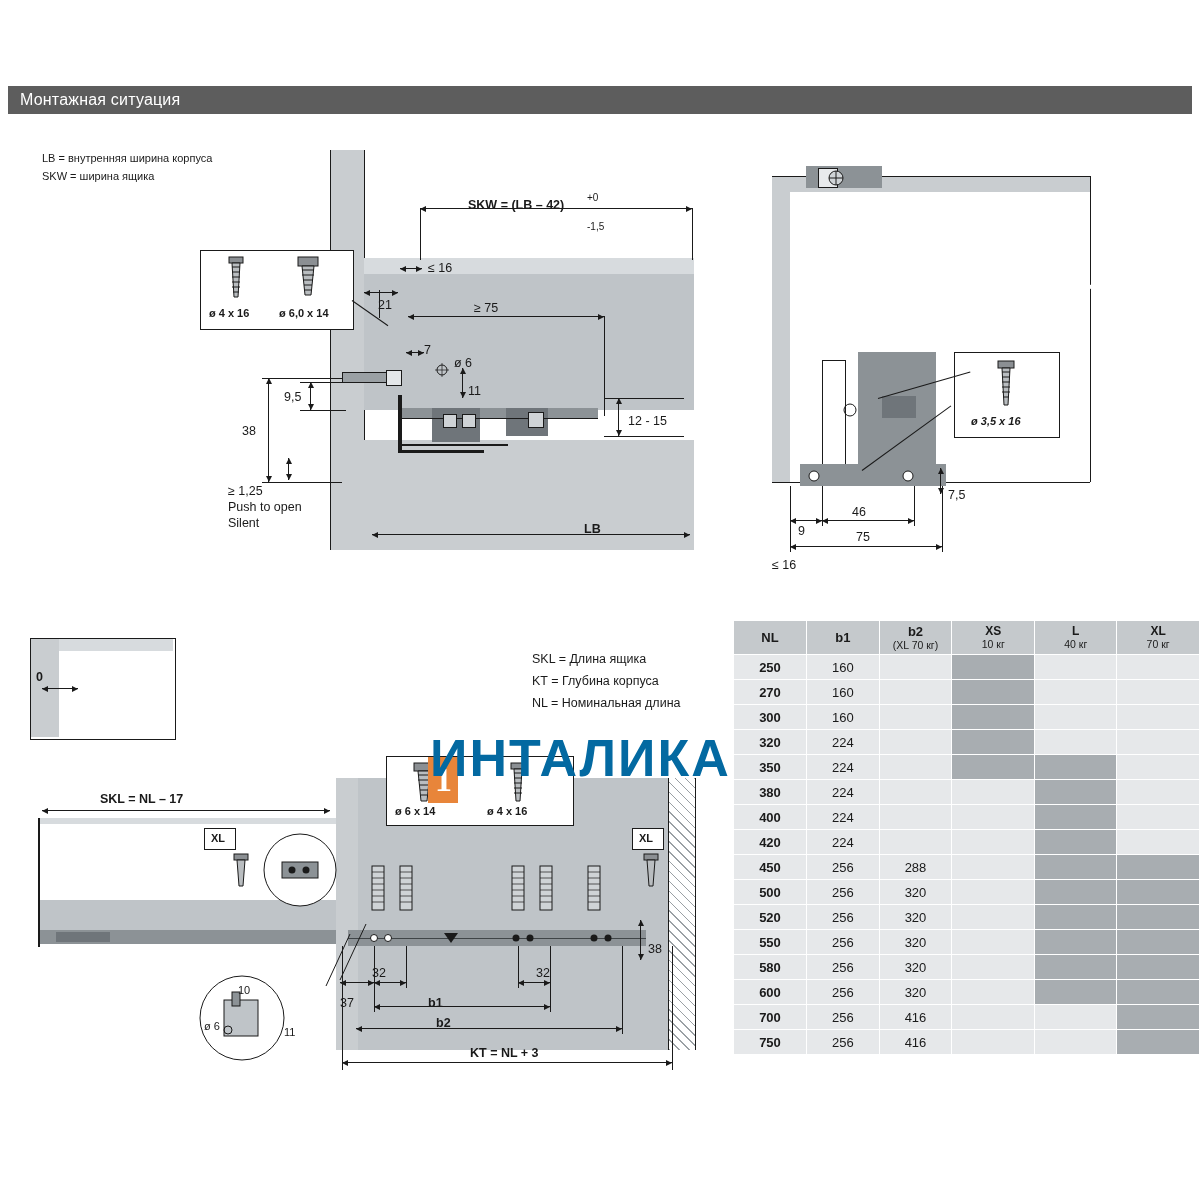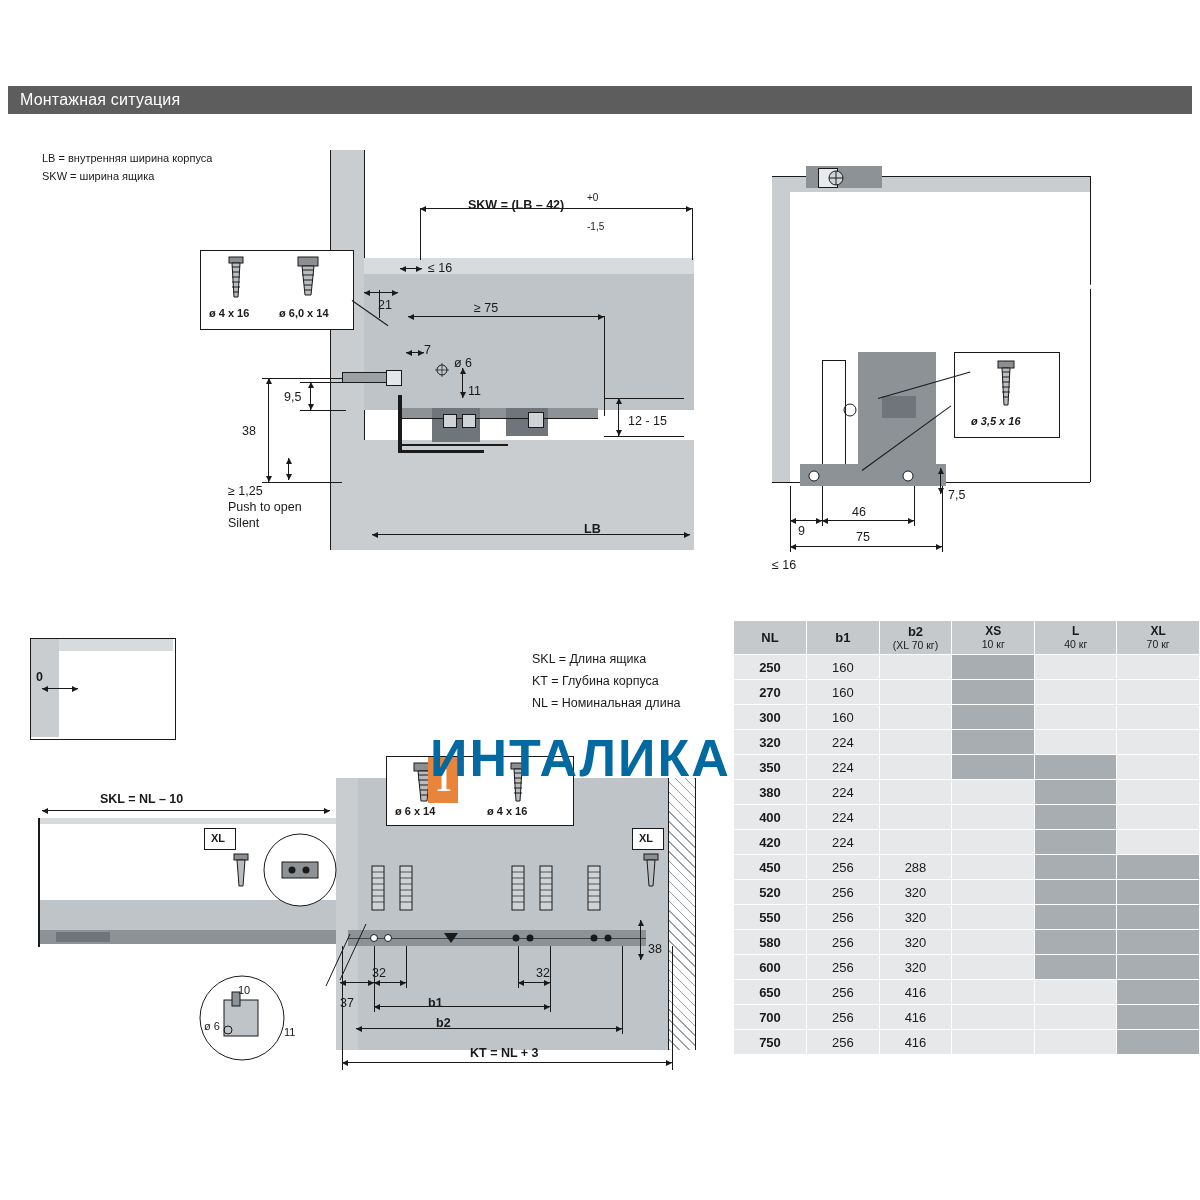--- a/index.html
+++ b/index.html
@@ -321,21 +321,21 @@
   </svg>
   <svg width="140" height="120" style="position:absolute;left:280px;top:900px;">
     <path d="M86 24 L60 80" stroke="#1a1a1a" fill="none"></path>
     <path d="M70 34 L46 86" stroke="#1a1a1a" fill="none"></path>
   </svg>
   <div class="txt s" style="left:238px;top:984px;">10</div>
   <div class="txt s" style="left:204px;top:1020px;">ø 6</div>
   <div class="txt s" style="left:284px;top:1026px;">11</div>
 
   <div class="dim" style="left:42px;top:810px;width:288px;"></div>
-  <div class="txt b" style="left:100px;top:792px;">SKL = NL – 10</div>
+  <div class="txt b" style="left:100px;top:792px;">SKL = NL – 17</div>
 
   <div class="dimv" style="left:640px;top:920px;height:40px;"></div>
   <div class="txt" style="left:648px;top:942px;">38</div>
 
   <div class="dim" style="left:340px;top:982px;width:34px;"></div>
   <div class="txt" style="left:340px;top:996px;">37</div>
 
   <div class="dim" style="left:374px;top:982px;width:32px;"></div>
   <div class="txt" style="left:372px;top:966px;">32</div>
   <div class="dim" style="left:518px;top:982px;width:32px;"></div>
@@ -442,20 +442,28 @@
       </tr>
       <tr>
         <td class="lbl">450</td>
         <td class="num">256</td>
         <td class="num">288</td>
         <td class="mark off"></td>
         <td class="mark on"></td>
         <td class="mark on"></td>
       </tr>
       <tr>
+        <td class="lbl">500</td>
+        <td class="num">256</td>
+        <td class="num">320</td>
+        <td class="mark off"></td>
+        <td class="mark on"></td>
+        <td class="mark on"></td>
+      </tr>
+      <tr>
         <td class="lbl">520</td>
         <td class="num">256</td>
         <td class="num">320</td>
         <td class="mark off"></td>
         <td class="mark on"></td>
         <td class="mark on"></td>
       </tr>
       <tr>
         <td class="lbl">550</td>
         <td class="num">256</td>
@@ -471,28 +479,20 @@
         <td class="mark off"></td>
         <td class="mark on"></td>
         <td class="mark on"></td>
       </tr>
       <tr>
         <td class="lbl">600</td>
         <td class="num">256</td>
         <td class="num">320</td>
         <td class="mark off"></td>
         <td class="mark on"></td>
-        <td class="mark on"></td>
-      </tr>
-      <tr>
-        <td class="lbl">650</td>
-        <td class="num">256</td>
-        <td class="num">416</td>
-        <td class="mark off"></td>
-        <td class="mark off"></td>
         <td class="mark on"></td>
       </tr>
       <tr>
         <td class="lbl">700</td>
         <td class="num">256</td>
         <td class="num">416</td>
         <td class="mark off"></td>
         <td class="mark off"></td>
         <td class="mark on"></td>
       </tr>

